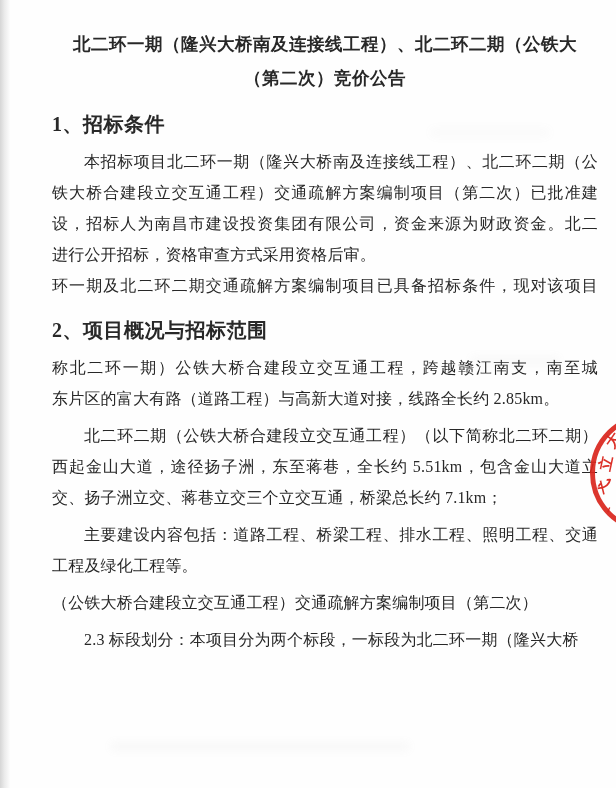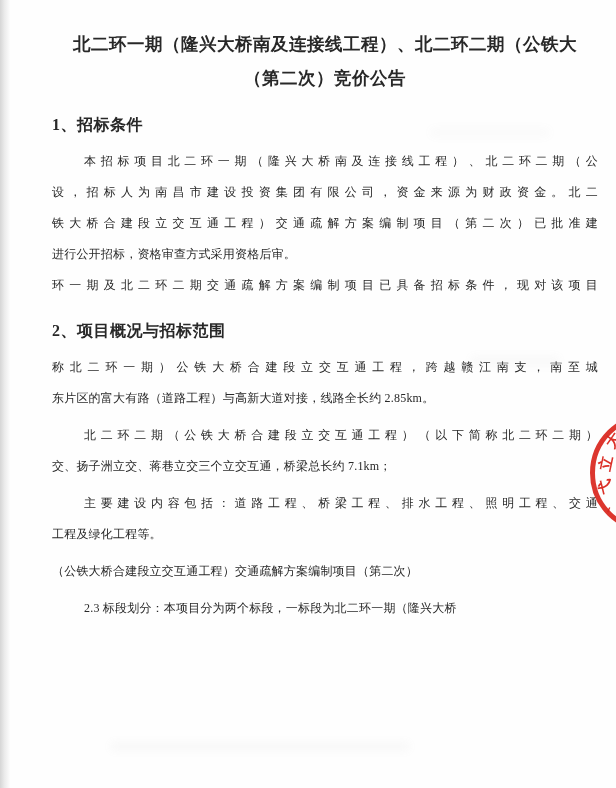--- a/index.html
+++ b/index.html
@@ -21,26 +21,26 @@
   }
   .content {
     position: relative;
     padding: 27px 18px 0 52px;
     width: 546px;
     z-index: 2;
   }
   .title { font-size: 17.5px; font-weight: bold; line-height: 34px; }
   .title .title-line { text-align: center; letter-spacing: 0.5px; }
   .heading {
-    font-size: 16px; font-weight: bold;
+    font-size: 20px; font-weight: bold;
     line-height: 31px;
     margin: 14px 0 6px 0;
     letter-spacing: 0.5px;
   }
-  .para { font-size: 12px; line-height: 31px; margin: 6px 0 0 0; }
+  .para { font-size: 16px; line-height: 31px; margin: 6px 0 0 0; }
   .para .line { text-align: justify; text-align-last: justify; letter-spacing: 0.2px; }
   .para .line.line-last { text-align-last: left; }
   .para .line.line-first { text-indent: 32px; }
   
   .stamp {
     position: absolute;
     left: 590px; top: 413px;
     width: 120px; height: 120px;
     border: 5px solid rgba(217, 37, 28, 0.92);
     border-radius: 50%;
@@ -80,35 +80,36 @@
 
     <div class="title">
         <div class="title-line line-first">北二环一期（隆兴大桥南及连接线工程）、北二环二期（公铁大</div>
         <div class="title-line line-last">（第二次）竞价公告</div>
       </div>
 
     <div class="heading">1、招标条件</div>
 
     <div class="para">
         <div class="line line-first">本招标项目北二环一期（隆兴大桥南及连接线工程）、北二环二期（公</div>
+        <div class="line">铁大桥合建段立交互通工程）交通疏解方案编制项目（第二次）已批准建</div>
         <div class="line">设，招标人为南昌市建设投资集团有限公司，资金来源为财政资金。北二</div>
-        <div class="line">铁大桥合建段立交互通工程）交通疏解方案编制项目（第二次）已批准建</div>
         <div class="line line-last">进行公开招标，资格审查方式采用资格后审。</div>
         <div class="line">环一期及北二环二期交通疏解方案编制项目已具备招标条件，现对该项目</div>
       </div>
 
     <div class="heading">2、项目概况与招标范围</div>
 
     <div class="para">
         <div class="line">称北二环一期）公铁大桥合建段立交互通工程，跨越赣江南支，南至城</div>
         <div class="line line-last">东片区的富大有路（道路工程）与高新大道对接，线路全长约 2.85km。</div>
       </div>
 
     <div class="para">
         <div class="line line-first">北二环二期（公铁大桥合建段立交互通工程）（以下简称北二环二期）</div>
+        <div class="line">西起金山大道，途径扬子洲，东至蒋巷，全长约 5.51km，包含金山大道立</div>
         <div class="line line-last">交、扬子洲立交、蒋巷立交三个立交互通，桥梁总长约 7.1km；</div>
       </div>
 
     <div class="para">
         <div class="line line-first">主要建设内容包括：道路工程、桥梁工程、排水工程、照明工程、交通</div>
         <div class="line line-last">工程及绿化工程等。</div>
       </div>
 
     <div class="para">
         <div class="line line-last">（公铁大桥合建段立交互通工程）交通疏解方案编制项目（第二次）</div>

